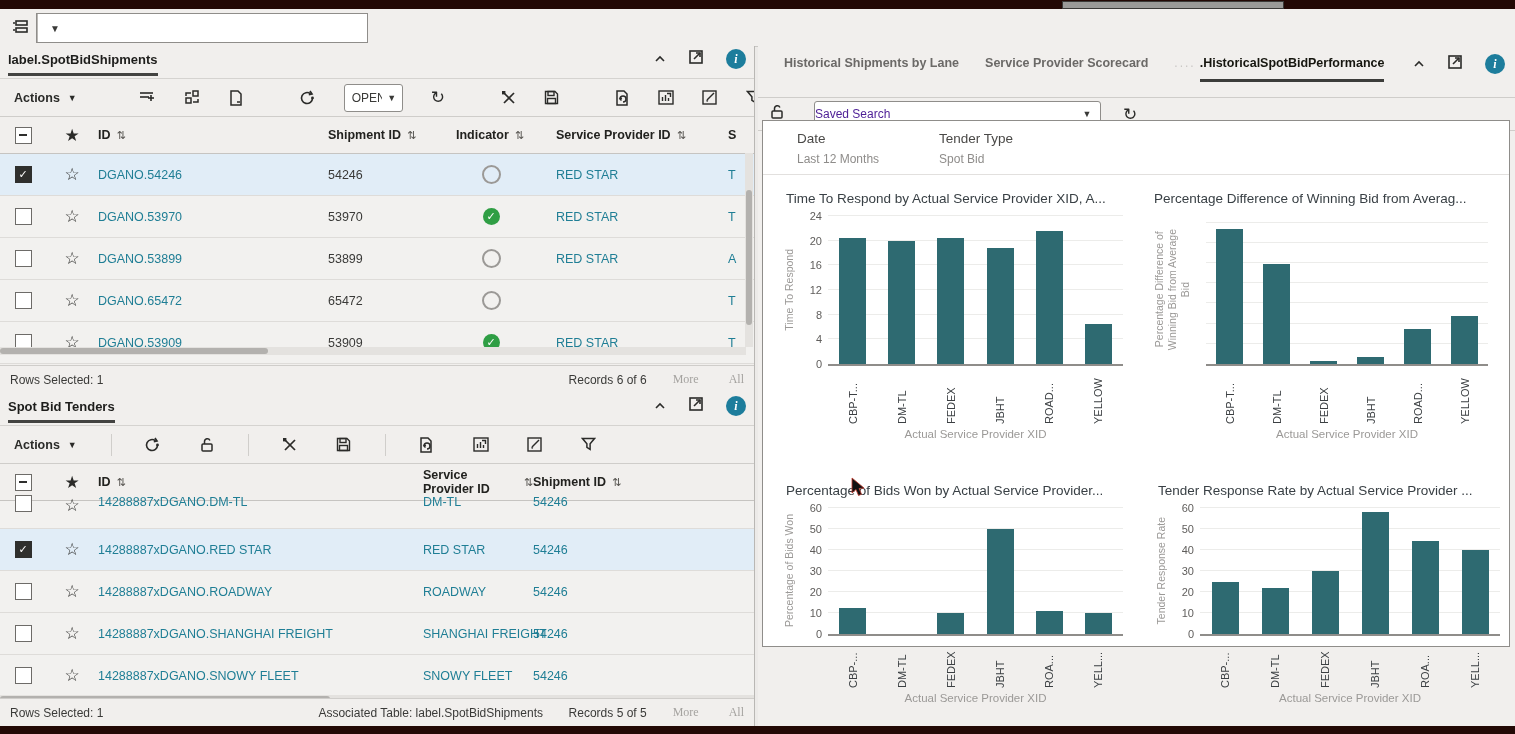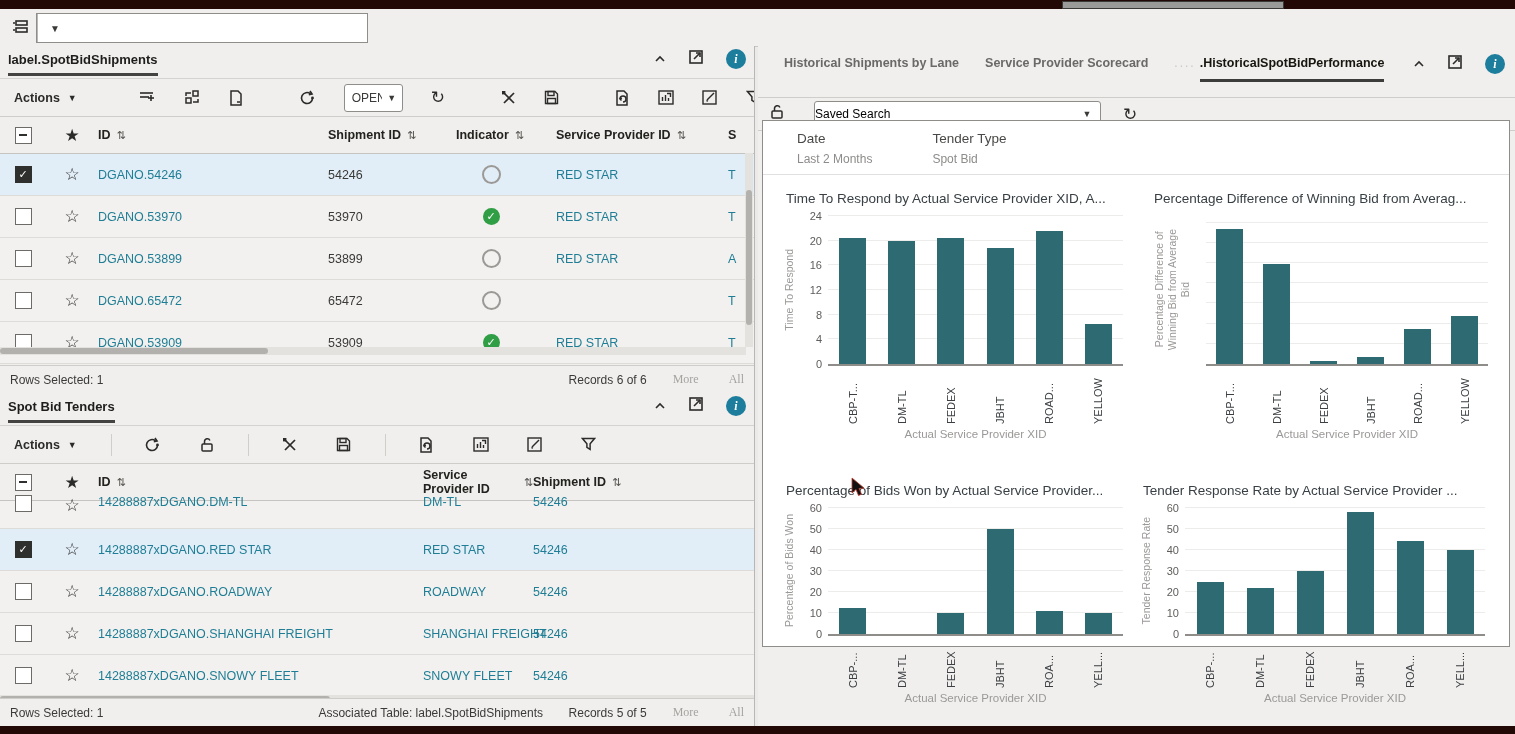--- a/index.html
+++ b/index.html
@@ -71,21 +71,21 @@
   .vthumb{position:absolute;left:1px;width:6px;background:#b3b1ae;border-radius:3px;cursor:pointer;}
 
   
   #right-panel{position:absolute;left:758px;top:46px;width:757px;height:680px;background:#f1efed;}
   .tabbar{position:relative;height:41px;border-bottom:1px solid #cfcdca;display:flex;align-items:flex-start;padding-top:10px;}
   .rtab{font-size:12.5px;font-weight:bold;color:#6b6967;margin-left:26px;white-space:nowrap;cursor:pointer;padding-bottom:9px;}
   .rtab.active{color:#16160f;border-bottom:3px solid #3c3c3a;}
   .tab-dots{font-size:12px;color:#c9c7c4;margin-left:26px;letter-spacing:2px;}
   .searchrow{height:32px;border-bottom:1px solid #cfcdca;display:flex;align-items:center;padding:0 12px;gap:16px;}
   .saved-search{width:285px;height:25px;background:#fff;border:1px solid #8f8d8a;border-radius:3px;display:flex;align-items:center;cursor:pointer;margin-left:14px;}
-  .saved-search .ph{flex:1;font-size:12px;color:#000000;padding-left:0;}
+  .saved-search .ph{flex:1;font-size:12px;color:#4c1d95;padding-left:0;}
   .saved-search .car{width:26px;text-align:center;font-size:9px;color:#3a3a38;}
   #content-card{position:absolute;left:4px;top:74px;width:748px;height:527px;background:#fff;border:1px solid #8f8d8a;box-sizing:border-box;}
   .filters{display:flex;gap:60px;padding:10px 0 0 34px;height:43px;border-bottom:1px solid #e2e0de;}
   .filter .flabel{font-size:13.5px;color:#4a4947;}
   .filter .fvalue{font-size:12px;color:#8e8c8a;margin-top:6px;}
 
   
   .chart{position:absolute;}
   .chart-title{font-size:13.5px;color:#394045;padding-left:6px;margin-bottom:10px;white-space:nowrap;overflow:hidden;}
   .chart-body{display:flex;align-items:stretch;}
@@ -643,21 +643,21 @@
       <span class="ph">Saved Search</span>
       <span class="car">▼</span>
     </span>
     <span class="tb-icon refresh-glyph">↻</span>
   </div>
 
   <div id="content-card">
     <div class="filters">
       <div class="filter">
         <div class="flabel">Date</div>
-        <div class="fvalue">Last 2 Months</div>
+        <div class="fvalue">Last 12 Months</div>
       </div>
       <div class="filter">
         <div class="flabel">Tender Type</div>
         <div class="fvalue">Spot Bid</div>
       </div>
     </div>
     <div id="charts">
           <div class="chart" style="left: 17px; top: 70px;">
             <div class="chart-title">Time To Respond by Actual Service Provider XID, A...</div>
             <div class="chart-body">
@@ -842,21 +842,21 @@
               </div>
               <div class="xslot">
                 <span>ROA...</span>
               </div>
               <div class="xslot">
                 <span>YELL...</span>
               </div>
             </div>
             <div class="axis-title" style="margin-left: 48px; width: 295px;">Actual Service Provider XID</div>
           </div>
-          <div class="chart" style="left: 374px; top: 362px;">
+          <div class="chart" style="left: 389px; top: 362px;">
             <div class="chart-title">Tender Response Rate by Actual Service Provider ...</div>
             <div class="chart-body">
               <div class="ylab" style="width: 18px; height: 126px;">
                 <span style="white-space: pre;">Tender Response Rate</span>
               </div>
               <div class="yticks" style="width: 30px; height: 126px;">
                 <span class="ytick" style="bottom: 0px;">0</span>
                 <span class="ytick" style="bottom: 21px;">10</span>
                 <span class="ytick" style="bottom: 42px;">20</span>
                 <span class="ytick" style="bottom: 63px;">30</span>

